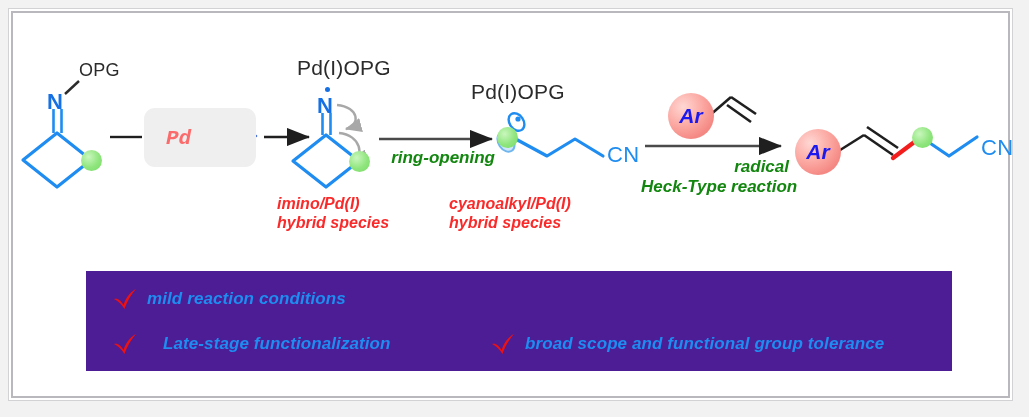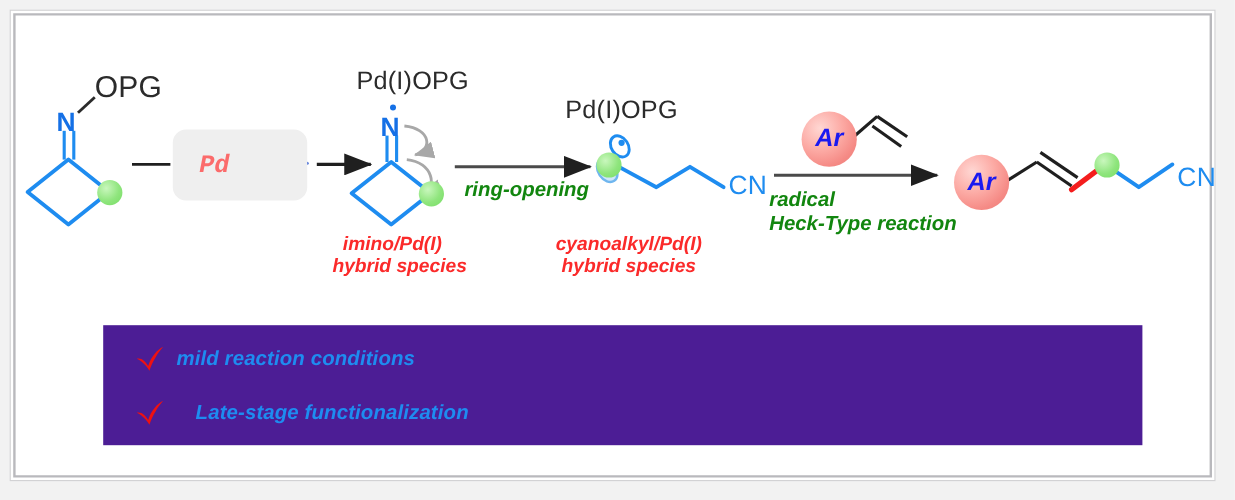--- a/index.html
+++ b/index.html
@@ -15,24 +15,24 @@
     background:#ffffff;
     border:1px solid #d2d2d4;
     box-shadow:inset 0 0 0 2px #ffffff, inset 0 0 0 4px #b9b9bd;
     box-sizing:border-box;
   }
   .canvas{position:absolute;left:0;top:0;width:100%;height:100%;}
   svg.scheme{position:absolute;left:0;top:0;width:1005px;height:393px;overflow:visible;}
 
   
   .lbl{position:absolute;white-space:nowrap;line-height:1;}
-  .lbl-opg{font-size:25px;color:#2b2b2b;letter-spacing:.2px;}
+  .lbl-opg{font-size:18px;color:#2b2b2b;letter-spacing:.2px;}
   .lbl-pdopg{font-size:21px;color:#2b2b2b;letter-spacing:.2px;}
-  .lbl-arrow{font-size:17px;color:#12860f;font-style:italic;font-weight:bold;text-align:left;}
-  .lbl-red{font-size:16px;color:#fb2a2a;font-style:italic;font-weight:bold;text-align:center;line-height:1.18;}
+  .lbl-arrow{font-size:17px;color:#12860f;font-style:italic;font-weight:bold;text-align:right;}
+  .lbl-red{font-size:16px;color:#fb2a2a;font-style:italic;font-weight:bold;line-height:1.18;}
   .lbl-cn{font-size:22px;color:#1e8cf0;font-weight:normal;letter-spacing:.3px;}
   .lbl-n{font-size:22px;color:#1570e6;font-weight:bold;}
   .lbl-ar{font-size:21px;color:#1a19f0;font-weight:bold;font-style:italic;}
   .lbl-pd{font-size:21px;color:#fb6b6b;font-weight:bold;font-style:italic;}
 
   
   .cat-box{
     position:absolute;left:135px;top:99px;width:112px;height:59px;
     background:#efefef;border-radius:11px;
   }
@@ -212,16 +212,22 @@
       </div>
 
 
       <div class="feat-row" style="left:26px;top:62px;gap:16px;">
         <svg class="feat-check" viewBox="0 0 26 22">
           <path d="M2 11 C6 10, 9 13, 11.5 17 C14 9, 19 3.5, 24 1 C19.5 6, 15 13.5, 12.5 21 C9.5 16, 5.5 12.5, 2 11 Z" fill="#ee1111"></path>
         </svg>
         <span class="feat-text">Late-stage functionalization</span>
       </div>
 
+      <div class="feat-row" style="left:404px;top:62px;">
+        <svg class="feat-check" viewBox="0 0 26 22">
+          <path d="M2 11 C6 10, 9 13, 11.5 17 C14 9, 19 3.5, 24 1 C19.5 6, 15 13.5, 12.5 21 C9.5 16, 5.5 12.5, 2 11 Z" fill="#ee1111"></path>
+        </svg>
+        <span class="feat-text">broad scope and functional group tolerance</span>
+      </div>
 
     </div>
   </div>
 </div>
 
 </body></html>

